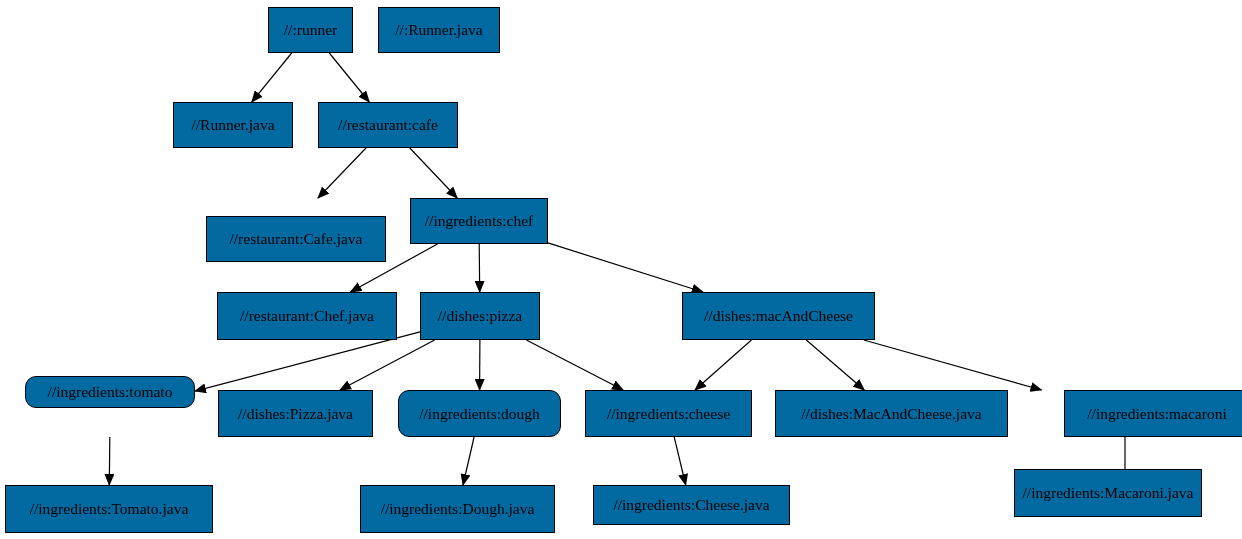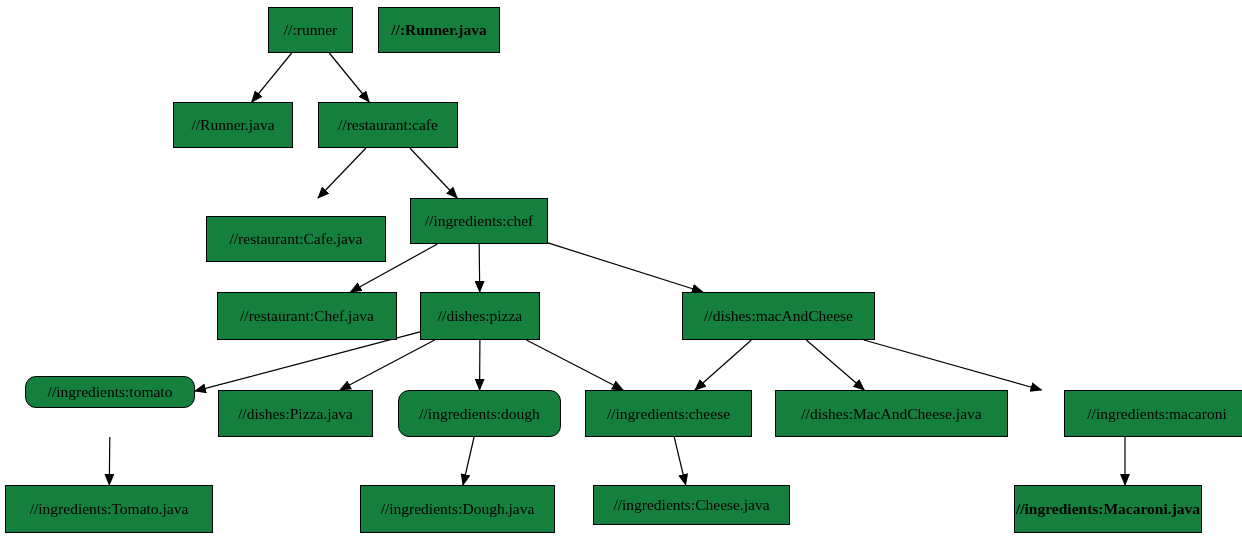--- a/index.html
+++ b/index.html
@@ -17,21 +17,21 @@
   .canvas svg {
     position: absolute;
     left: 0;
     top: 0;
     width: 1242px;
     height: 539px;
   }
   .node {
     position: absolute;
     box-sizing: border-box;
-    background: #15803d;
+    background: #0369a1;
     border: 1px solid #000000;
     display: flex;
     align-items: center;
     justify-content: center;
     font-family: "Liberation Serif", "DejaVu Serif", serif;
     font-size: 15.5px;
     color: #000000;
     white-space: nowrap;
   }
 </style>
@@ -59,32 +59,32 @@
       <line x1="751.4" y1="340.0" x2="695.0" y2="390.0" stroke="#000000" stroke-width="1.2" marker-end="url(#arrow)"></line>
       <line x1="806.3" y1="340.0" x2="864.3" y2="390.0" stroke="#000000" stroke-width="1.2" marker-end="url(#arrow)"></line>
       <line x1="863.8" y1="340.0" x2="1041.5" y2="390.0" stroke="#000000" stroke-width="1.2" marker-end="url(#arrow)"></line>
       <line x1="109.8" y1="437.0" x2="109.3" y2="485.0" stroke="#000000" stroke-width="1.2" marker-end="url(#arrow)"></line>
       <line x1="474.1" y1="437.0" x2="463.0" y2="485.0" stroke="#000000" stroke-width="1.2" marker-end="url(#arrow)"></line>
       <line x1="674.2" y1="437.0" x2="685.7" y2="485.0" stroke="#000000" stroke-width="1.2" marker-end="url(#arrow)"></line>
       <line x1="1125.0" y1="437.0" x2="1125.0" y2="485.0" stroke="#000000" stroke-width="1.2" marker-end="url(#arrow)"></line>
     </svg>
   <div id="node-layer">
       <div class="node" style="left: 268px; top: 7px; width: 85px; height: 46px;">//:runner</div>
-      <div class="node" style="left: 378px; top: 7px; width: 122px; height: 46px; font-weight: bold;">//:Runner.java</div>
+      <div class="node" style="left: 378px; top: 7px; width: 122px; height: 46px;">//:Runner.java</div>
       <div class="node" style="left: 173px; top: 102px; width: 120px; height: 46px;">//Runner.java</div>
       <div class="node" style="left: 318px; top: 102px; width: 140px; height: 46px;">//restaurant:cafe</div>
       <div class="node" style="left: 206px; top: 198px; width: 180px; height: 46px; margin-top: 18px;">//restaurant:Cafe.java</div>
       <div class="node" style="left: 410px; top: 198px; width: 138px; height: 46px;">//ingredients:chef</div>
       <div class="node" style="left: 217px; top: 292px; width: 180px; height: 48px;">//restaurant:Chef.java</div>
       <div class="node" style="left: 420px; top: 292px; width: 120px; height: 48px;">//dishes:pizza</div>
       <div class="node" style="left: 682px; top: 292px; width: 193px; height: 48px;">//dishes:macAndCheese</div>
       <div class="node" style="left: 25px; top: 376px; width: 170px; height: 32px; border-radius: 11px;">//ingredients:tomato</div>
       <div class="node" style="left: 218px; top: 390px; width: 155px; height: 47px;">//dishes:Pizza.java</div>
       <div class="node" style="left: 398px; top: 390px; width: 163px; height: 47px; border-radius: 11px;">//ingredients:dough</div>
       <div class="node" style="left: 585px; top: 390px; width: 167px; height: 47px;">//ingredients:cheese</div>
       <div class="node" style="left: 775px; top: 390px; width: 233px; height: 47px;">//dishes:MacAndCheese.java</div>
       <div class="node" style="left: 1032px; top: 390px; width: 186px; height: 47px; margin-left: 32px;">//ingredients:macaroni</div>
       <div class="node" style="left: 5px; top: 485px; width: 208px; height: 48px;">//ingredients:Tomato.java</div>
       <div class="node" style="left: 360px; top: 485px; width: 195px; height: 48px;">//ingredients:Dough.java</div>
       <div class="node" style="left: 593px; top: 485px; width: 197px; height: 40px;">//ingredients:Cheese.java</div>
-      <div class="node" style="left: 1014px; top: 485px; width: 188px; height: 48px; font-weight: bold;">//ingredients:Macaroni.java</div>
+      <div class="node" style="left: 1014px; top: 469px; width: 188px; height: 48px;">//ingredients:Macaroni.java</div>
     </div>
 </div>
 
 </body></html>

